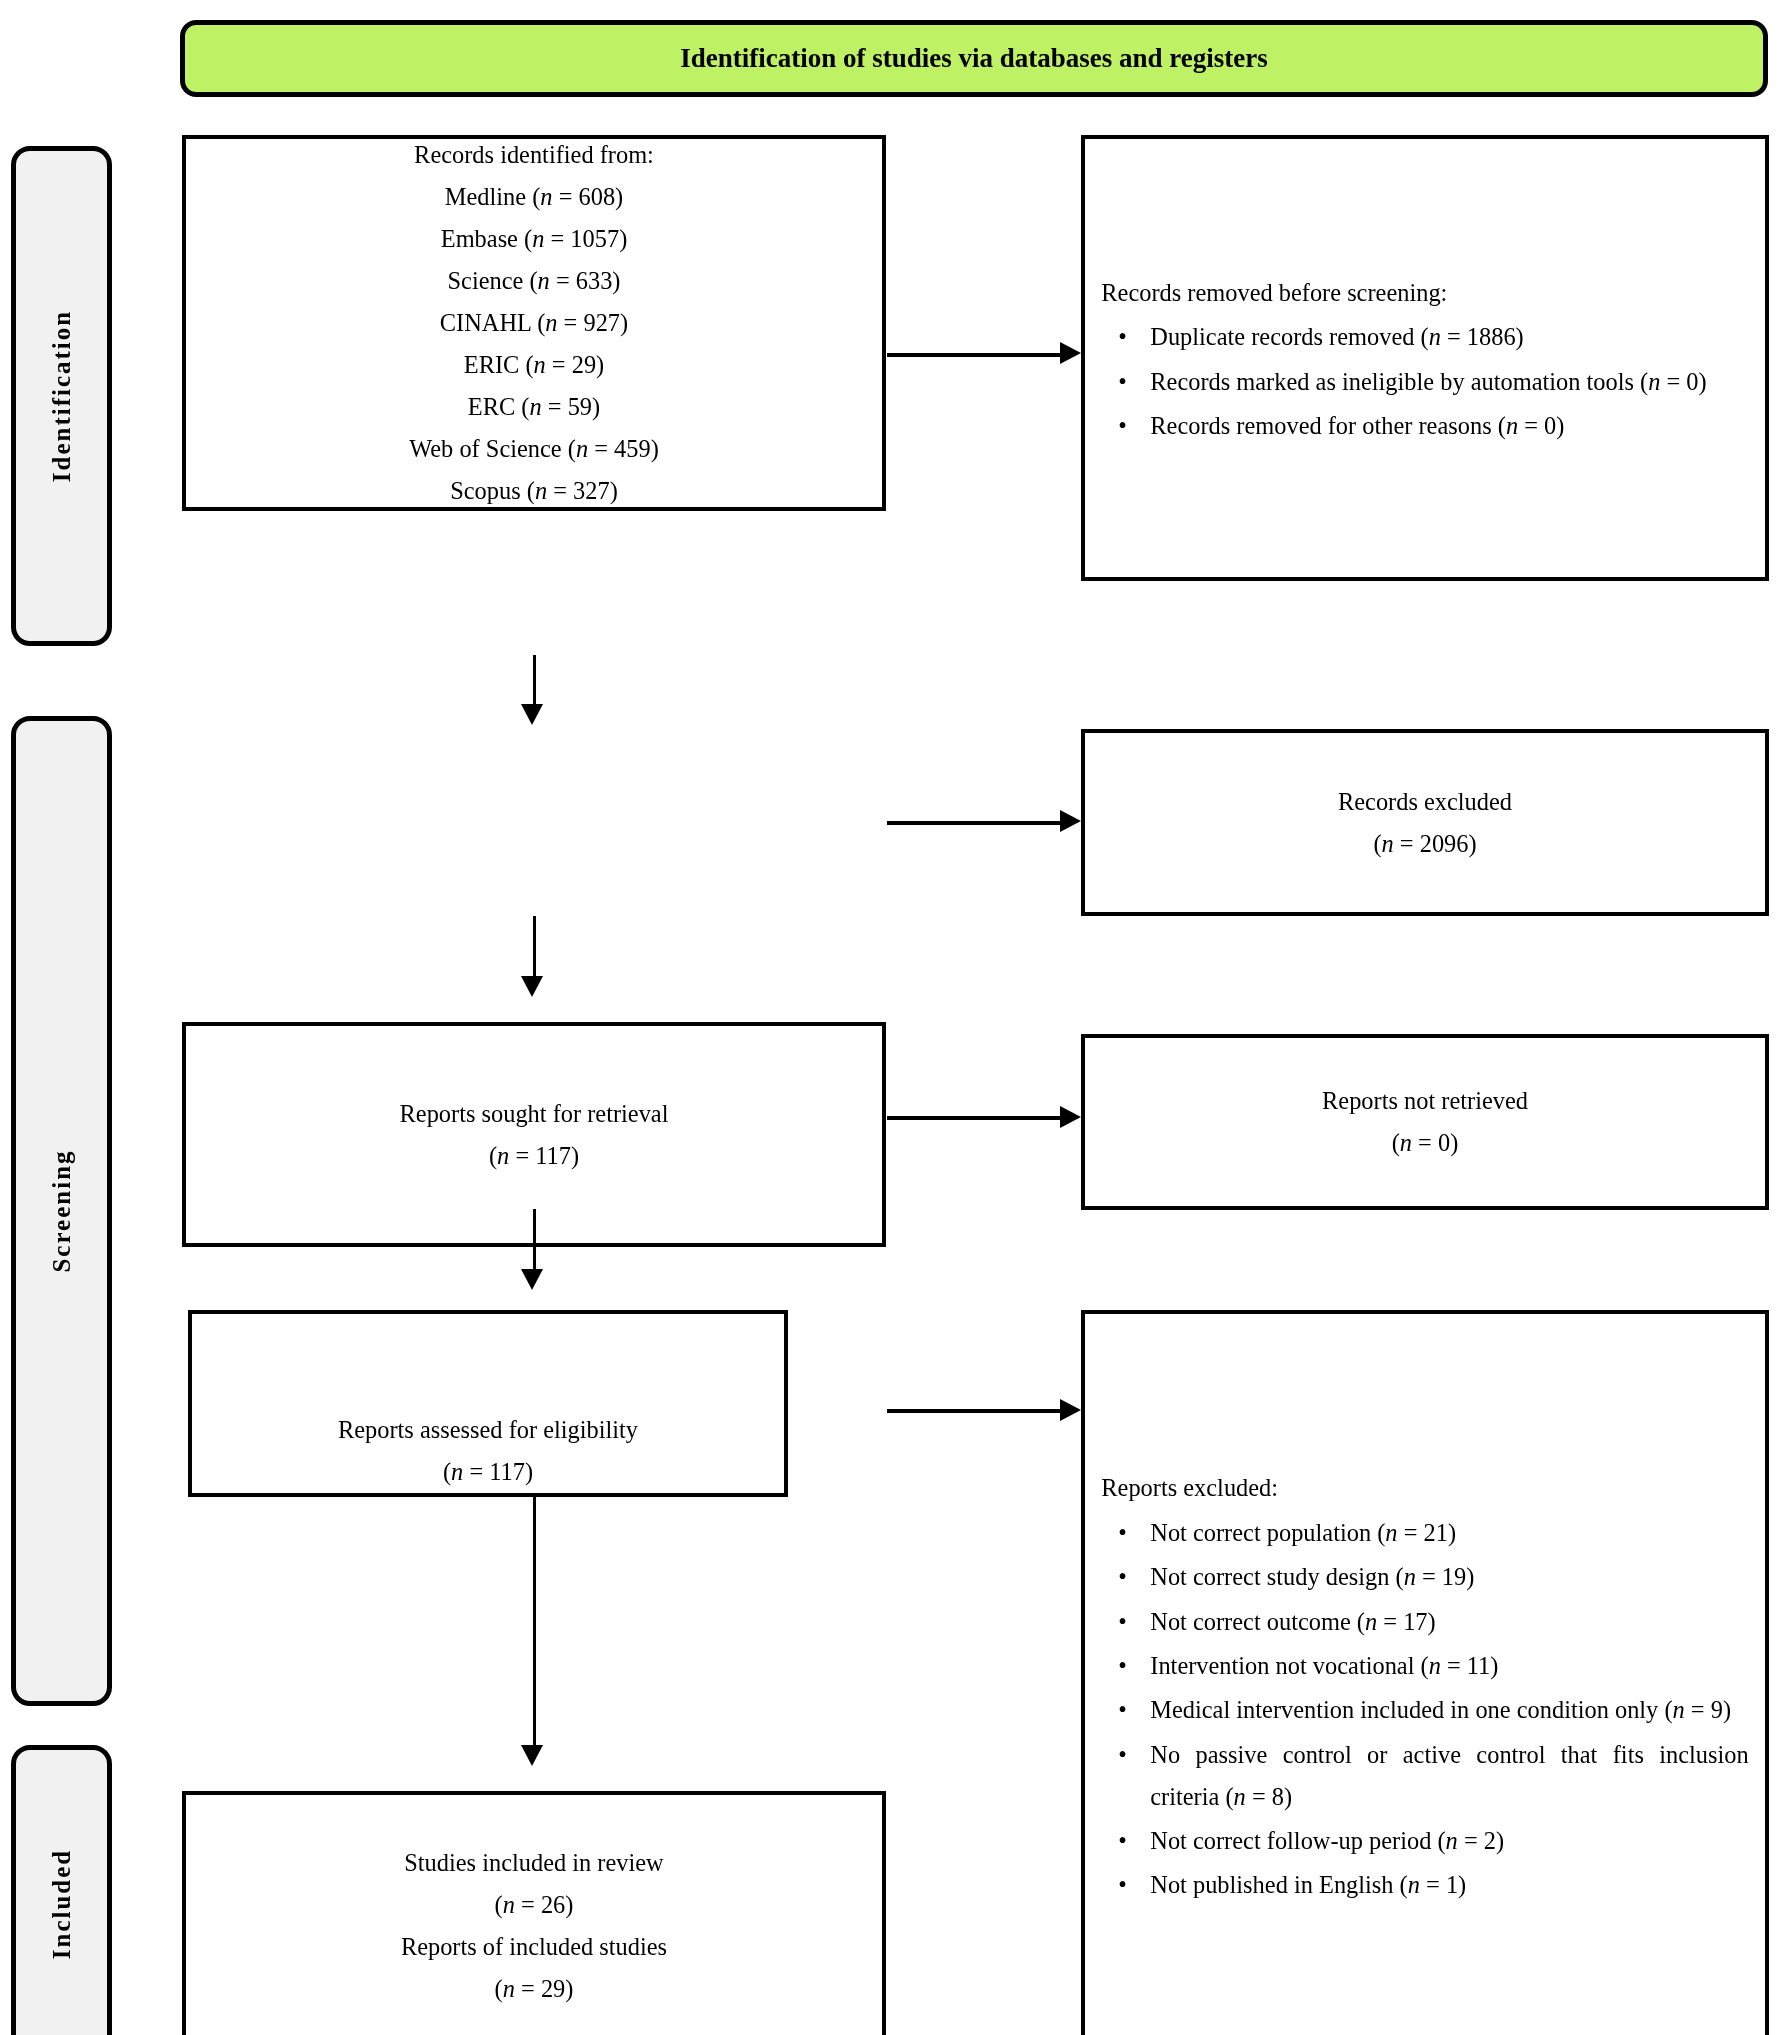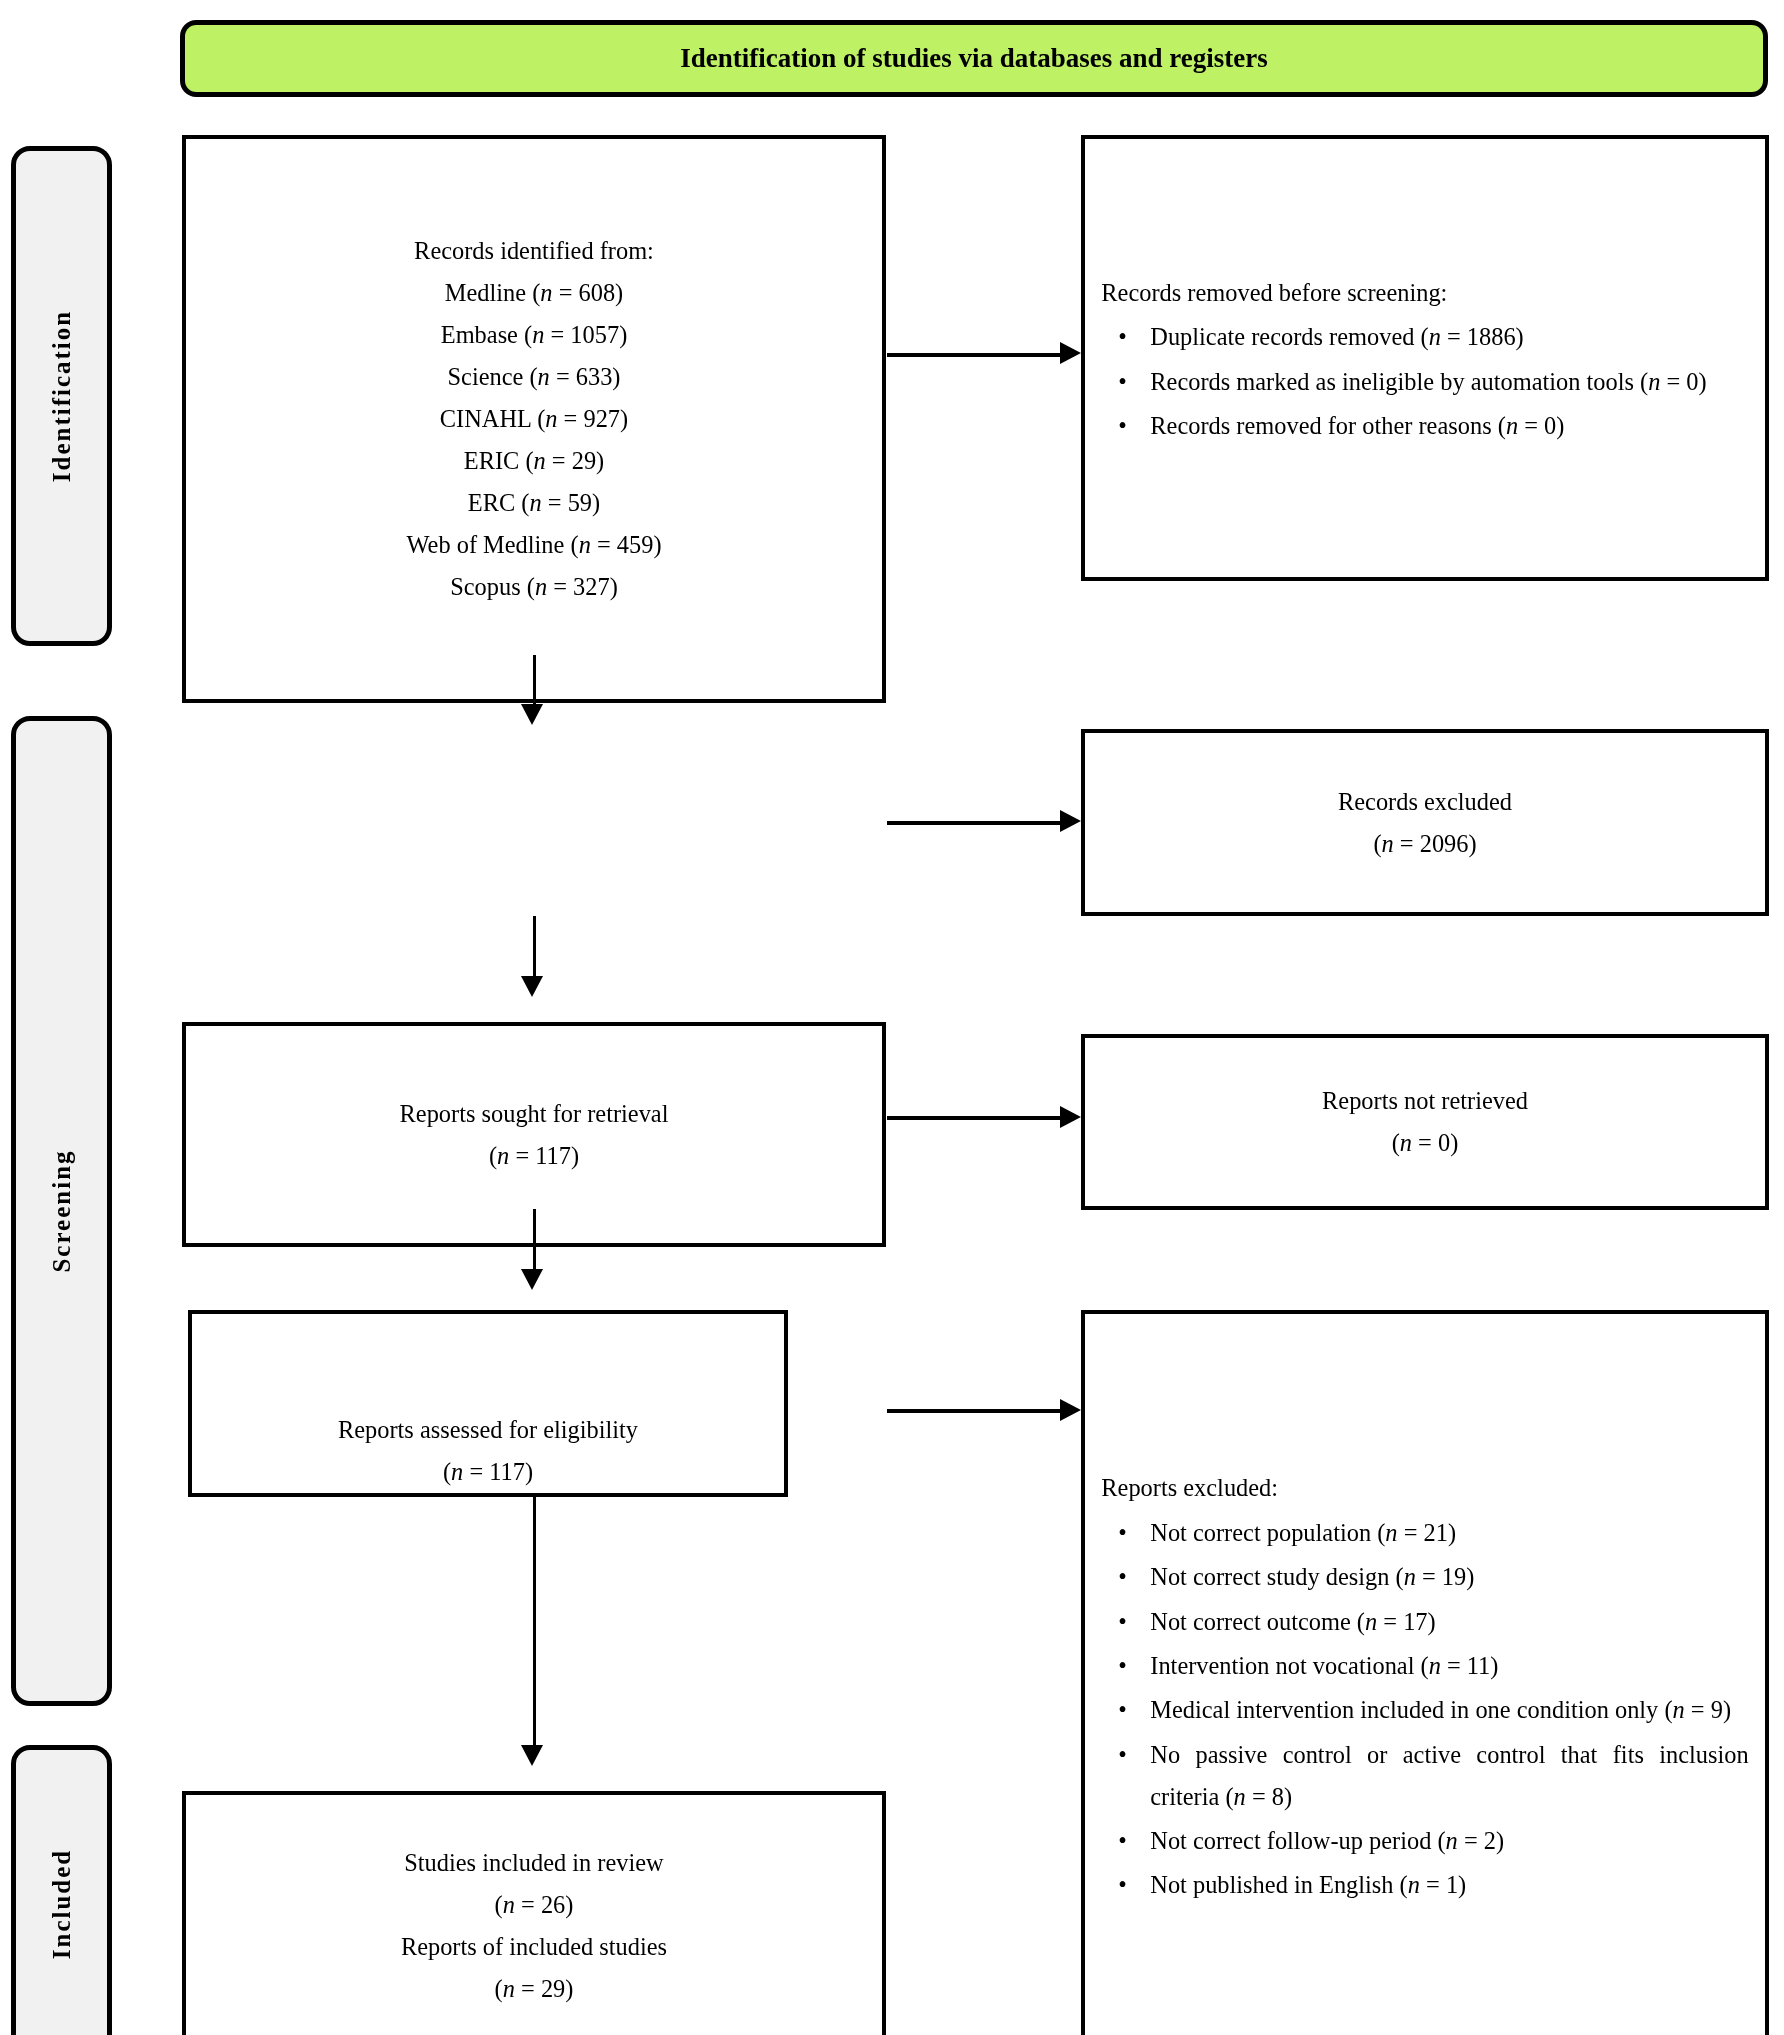--- a/index.html
+++ b/index.html
@@ -156,21 +156,21 @@
   </div>
 
   <div class="stage-band" style="left:11.4px; top:716px; width:101px; height:990px;">
     <span class="stage-label">Screening</span>
   </div>
 
   <div class="stage-band" style="left:11.4px; top:1745px; width:101px; height:318px;">
     <span class="stage-label">Included</span>
   </div>
 
-  <div class="flow-box box-center" style="left:182px; top:135px; width:704px; height:568px;">
+  <div class="flow-box box-center" style="left:182px; top:135px; width:704px; height:376px;">
     <div class="line">Records identified from:</div>
     <div class="line">
       <span>Medline</span>
       (<span class="n-italic">n</span> = <span>608</span>)
     </div>
     <div class="line">
       <span>Embase</span>
       (<span class="n-italic">n</span> = <span>1057</span>)
     </div>
     <div class="line">
@@ -183,21 +183,21 @@
     </div>
     <div class="line">
       <span>ERIC</span>
       (<span class="n-italic">n</span> = <span>29</span>)
     </div>
     <div class="line">
       <span>ERC</span>
       (<span class="n-italic">n</span> = <span>59</span>)
     </div>
     <div class="line">
-      <span>Web of Medline</span>
+      <span>Web of Science</span>
       (<span class="n-italic">n</span> = <span>459</span>)
     </div>
     <div class="line">
       <span>Scopus</span>
       (<span class="n-italic">n</span> = <span>327</span>)
     </div>
   </div>
 
   <div class="flow-box box-left" style="left:1081px; top:135px; width:688px; height:446px;">
     <div class="lead-line">Records removed before screening:</div>

